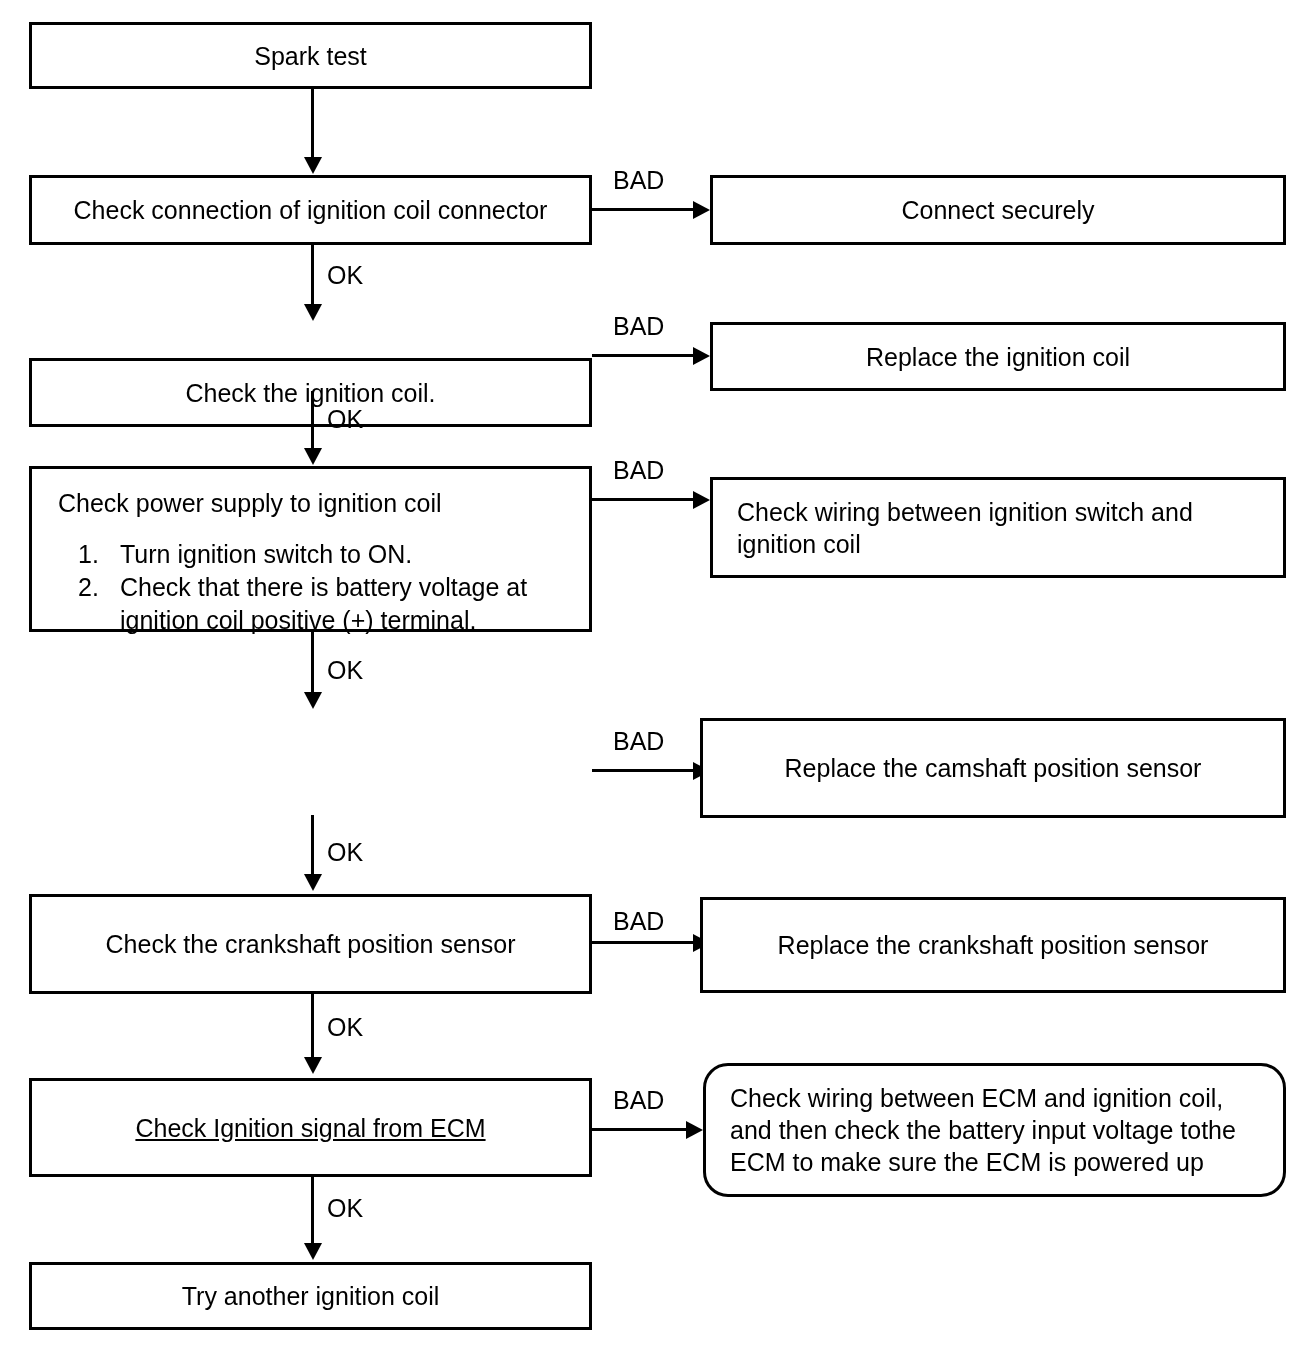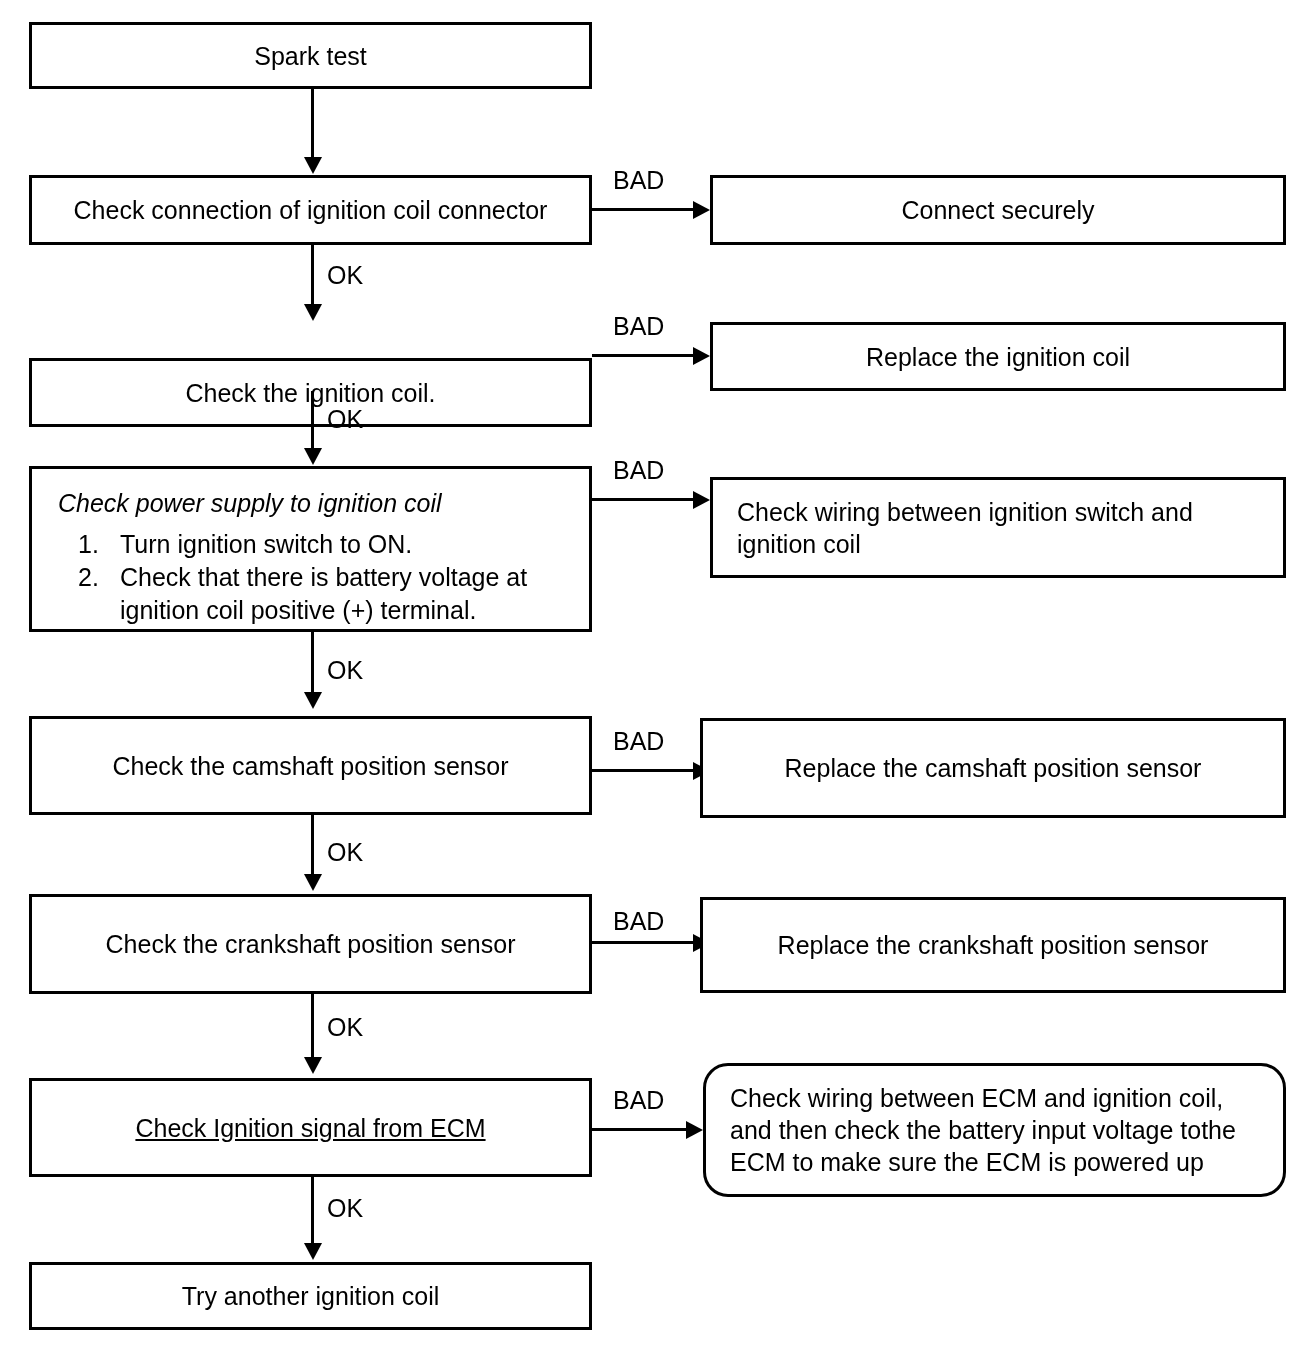--- a/index.html
+++ b/index.html
@@ -46,22 +46,21 @@
     position: absolute;
     box-sizing: border-box;
     border: 3px solid #000000;
     background: #ffffff;
     padding: 18px 10px 10px 26px;
     font-size: 25px;
     line-height: 1.30;
   }
   .steps-head {
     display: block;
-    margin-bottom: 8px;
-    font-style: italic;
+    margin-bottom: 18px;
   }
   .steps-list {
     margin: 0;
     padding: 0;
     list-style: none;
   }
   .steps-list li {
     display: block;
     padding-left: 62px;
     position: relative;
@@ -171,23 +170,20 @@
 
   <div class="node left-align" style="left:710px; top:477px; width:576px; height:101px;">
     <span class="node-text">Check wiring between ignition switch and
 ignition coil</span>
   </div>
 
   <div class="vline" style="left:311px; top:632px; height:61px;"></div>
   <div class="arrow-down" style="left:304px; top:692px;"></div>
   <div class="edge-label" style="left:327px; top:658px;">OK</div>
 
-  <div class="node" style="left:29px; top:716px; width:563px; height:99px;">
-    <span class="node-text">Check the camshaft position sensor</span>
-  </div>
 
   <div class="hline" style="left:592px; top:769px; width:105px;"></div>
   <div class="arrow-right" style="left:693px; top:762px;"></div>
   <div class="edge-label" style="left:613px; top:729px;">BAD</div>
 
   <div class="node" style="left:700px; top:718px; width:586px; height:100px;">
     <span class="node-text">Replace the camshaft position sensor</span>
   </div>
 
   <div class="vline" style="left:311px; top:815px; height:60px;"></div>

